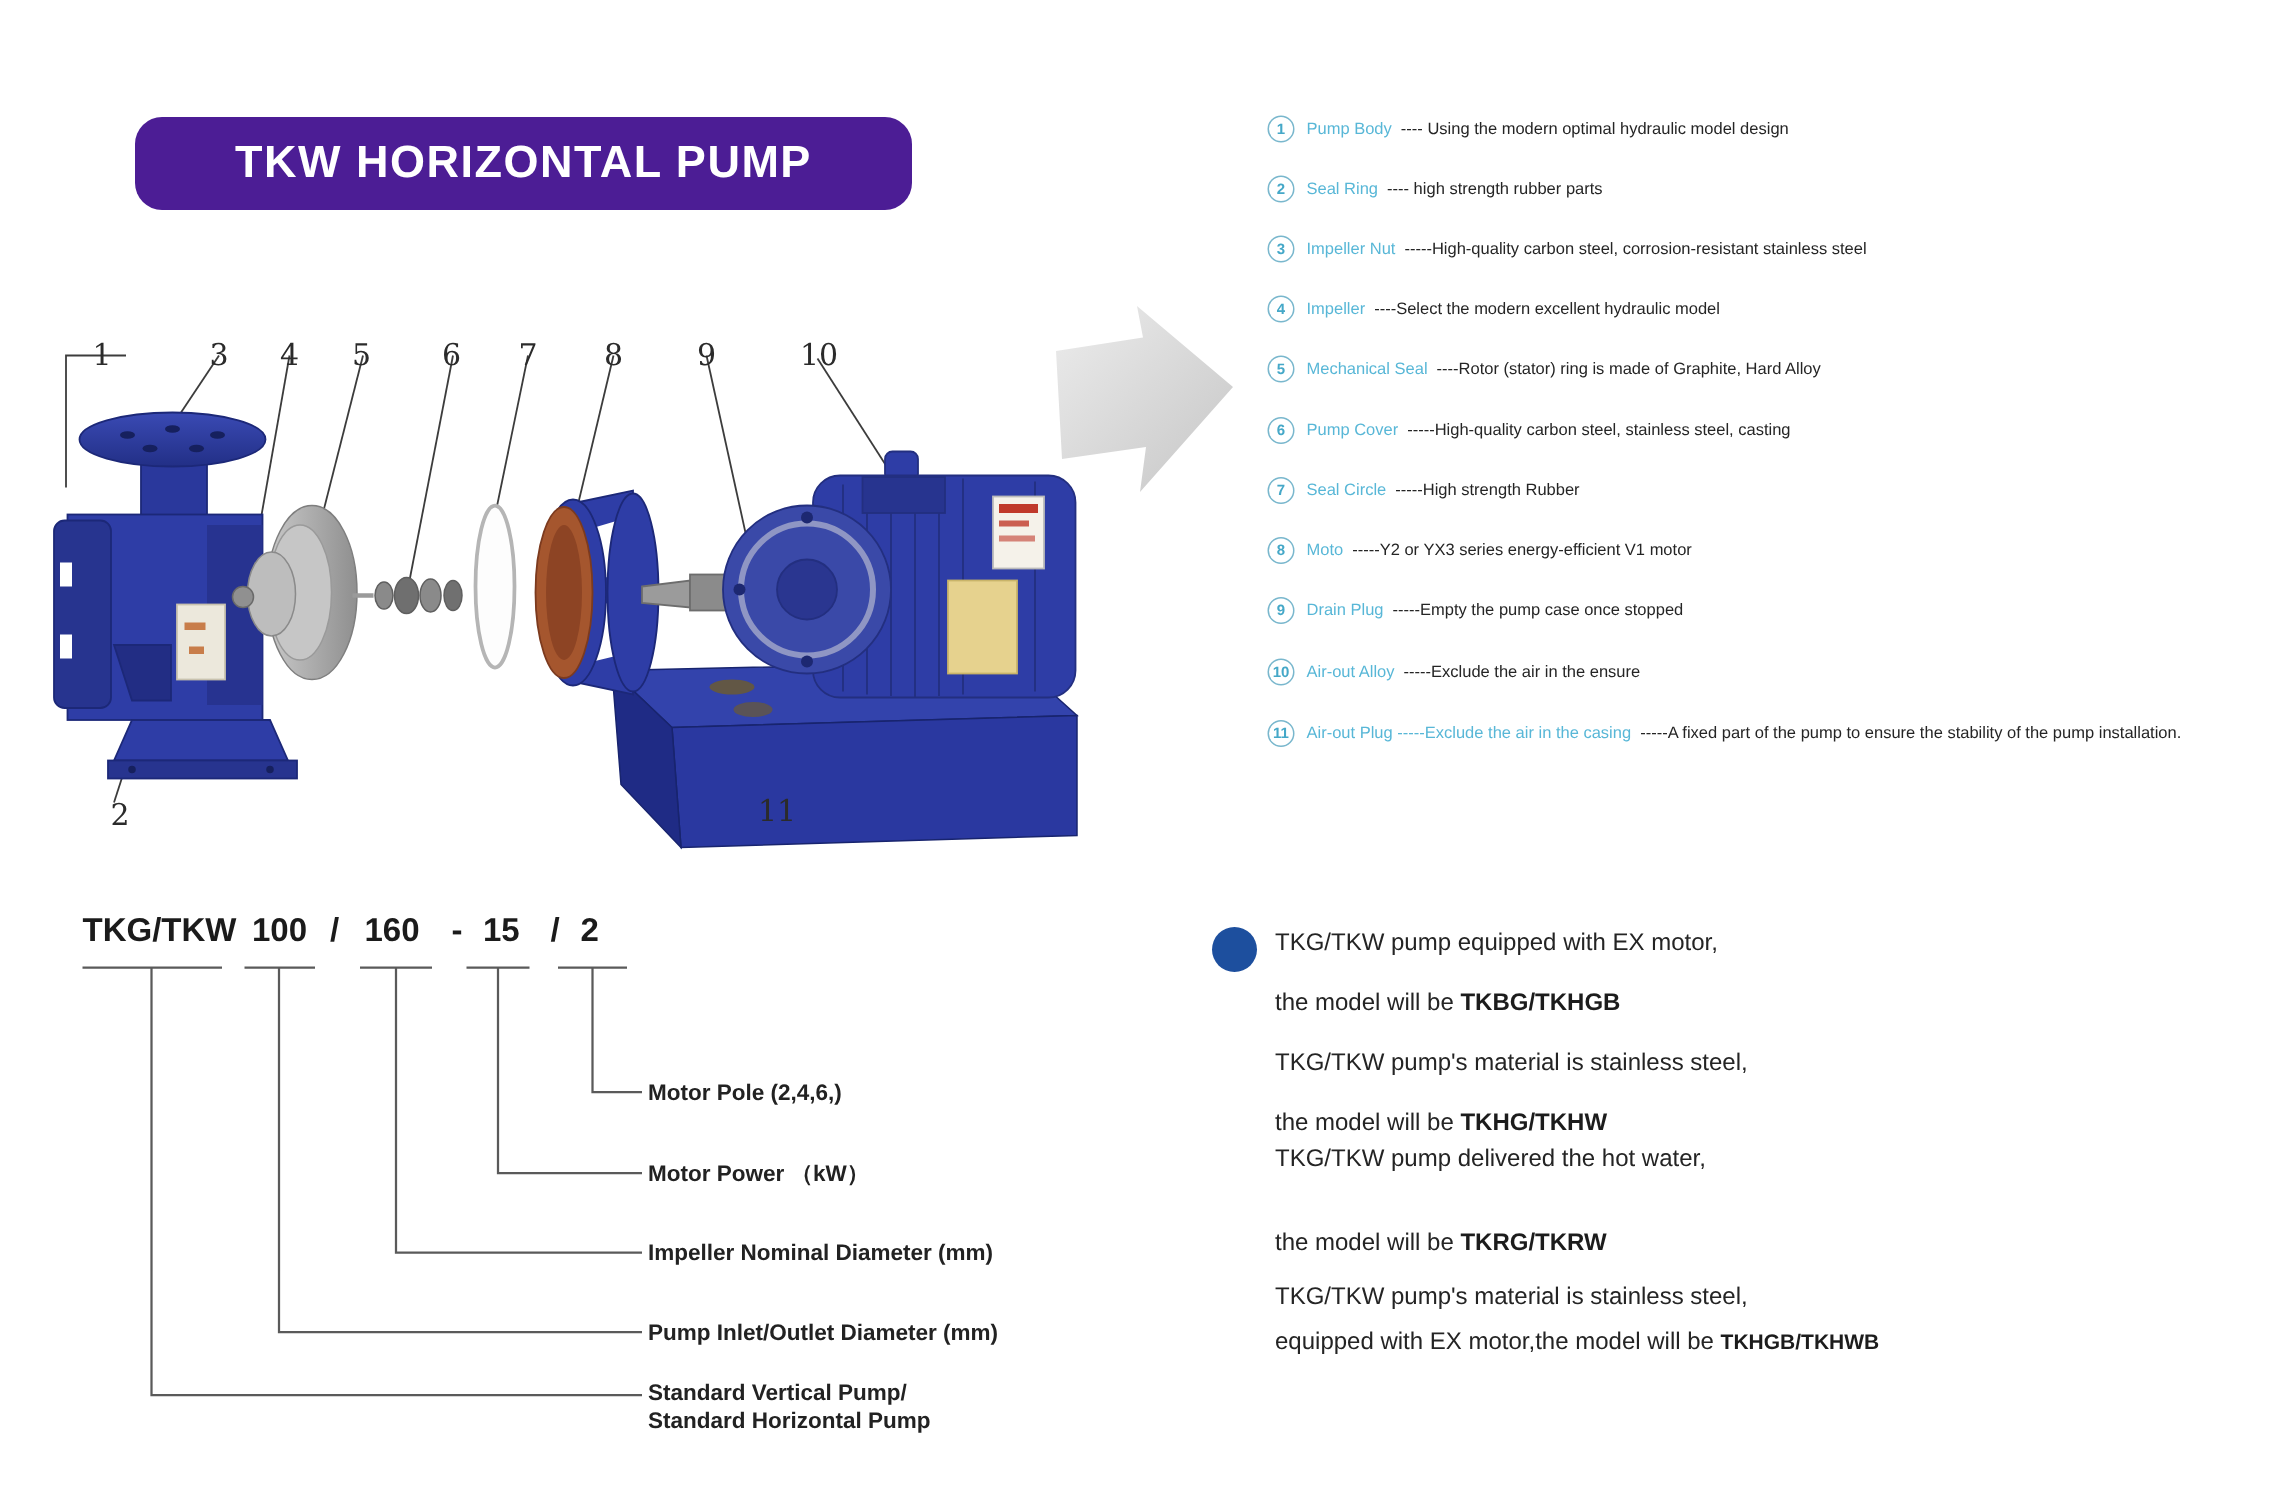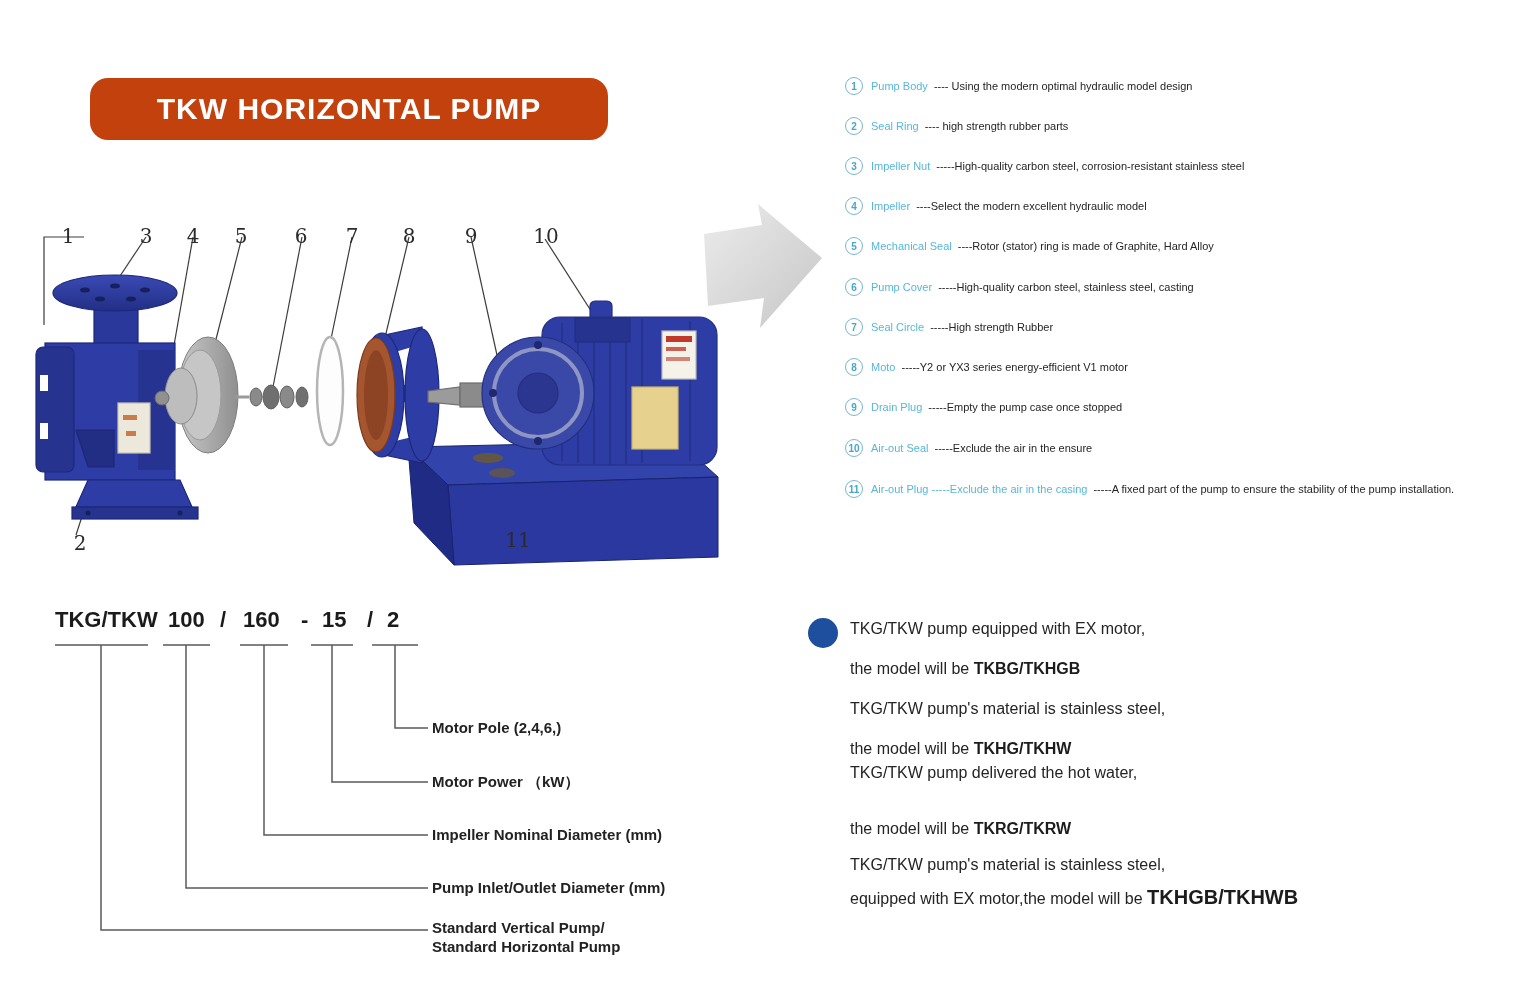--- a/index.html
+++ b/index.html
@@ -6,21 +6,21 @@
   html,body { background:#ffffff; }
   body { font-family:"Liberation Sans", sans-serif; }
   #page {
     position:relative; width:1513px; height:1000px;
     background:#ffffff; overflow:hidden;
   }
 
   
   .banner {
     position:absolute; left:90px; top:78px; width:518px; height:62px;
-    background:#c2410c; border-radius:18px;
+    background:#4c1d95; border-radius:18px;
     display:flex; align-items:center; justify-content:center;
   }
   .banner span {
     color:#ffffff; font-size:30px; font-weight:bold; letter-spacing:1px;
   }
 
   
   .diagram-svg   { position:absolute; left:30px;  top:205px; }
   .arrow-svg     { position:absolute; left:692px; top:198px; }
   .modelcode-svg { position:absolute; left:30px;  top:595px; }
@@ -40,21 +40,21 @@
   .part-item-11 .p-text { display:inline-block; width:600px; }
 
   
   .variants { position:absolute; left:805px; top:612px; width:705px; height:320px; }
   .bullet {
     position:absolute; left:3px; top:6px; width:30px; height:30px;
     border-radius:50%; background:#1d4f9e;
   }
   .v-line { position:absolute; left:45px; font-size:16px; color:#242424; white-space:nowrap; }
   .v-line .code { font-weight:bold; color:#1c1c1c; }
-  .v-line.big .code { font-size:20px; }
+  .v-line.big .code { font-size:14px; }
 
   
   .callout-num { font-family:"DejaVu Serif", serif; font-size:20px; fill:#2b2b2b; }
   .code-seg    { font-family:"Liberation Sans", sans-serif; font-size:22px; font-weight:bold; fill:#1b1b1b; }
   .code-label  { font-family:"Liberation Sans", sans-serif; font-size:15px; font-weight:bold; fill:#222222; }
 </style>
 </head>
 <body>
 
 <div id="page">
@@ -236,21 +236,21 @@
     <div class="part-item" style="top:285px">
       <span class="p-num">8</span>
       <span class="p-text"><span class="p-label">Moto</span><span class="p-desc">-----Y2 or YX3 series energy-efficient V1 motor</span></span>
     </div>
     <div class="part-item" style="top:325px">
       <span class="p-num">9</span>
       <span class="p-text"><span class="p-label">Drain Plug</span><span class="p-desc">-----Empty the pump case once stopped</span></span>
     </div>
     <div class="part-item" style="top:366px">
       <span class="p-num">10</span>
-      <span class="p-text"><span class="p-label">Air-out Seal</span><span class="p-desc">-----Exclude the air in the ensure</span></span>
+      <span class="p-text"><span class="p-label">Air-out Alloy</span><span class="p-desc">-----Exclude the air in the ensure</span></span>
     </div>
     <div class="part-item part-item-11" style="top:407px">
       <span class="p-num">11</span>
       <span class="p-text"><span class="p-label">Air-out Plug -----Exclude the air in the casing</span><span class="p-desc">-----A fixed part of the pump to ensure the stability of the pump installation.</span></span>
     </div>
   </div>
 
   <svg class="modelcode-svg" width="720" height="390" viewBox="0 0 720 390">
     <g>
       <text class="code-seg" x="25" y="32">TKG/TKW</text>

